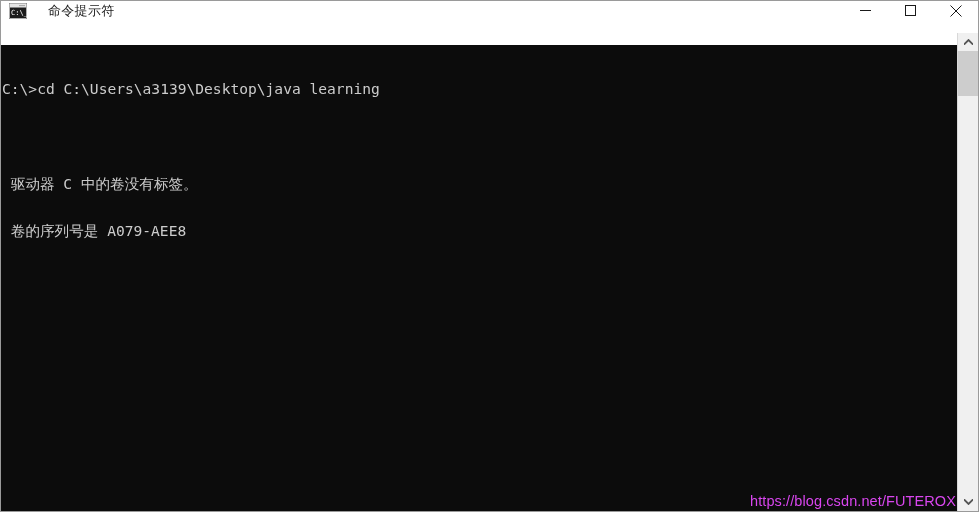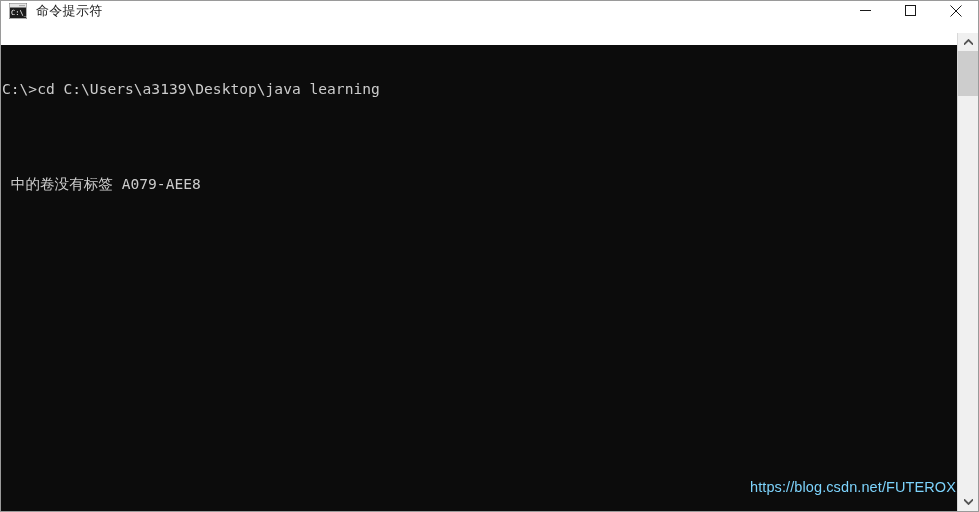--- a/index.html
+++ b/index.html
@@ -47,20 +47,21 @@
     height: 16px;
     flex: 0 0 auto;
     margin-right: 9px;
   }
   #title-text {
     font-family: "DejaVu Sans", "Liberation Sans", sans-serif;
     font-size: 13px;
     color: #1a1a1a;
     white-space: nowrap;
     letter-spacing: 0.3px;
+    margin-left: 12px;
   }
   .win-btn {
     width: 45px;
     height: 32px;
     display: flex;
     align-items: center;
     justify-content: center;
     flex: 0 0 auto;
     background: transparent;
     border: none;
@@ -129,24 +130,24 @@
     top: 18px;
     width: 20px;
     height: 45px;
     background: #cdcdcd;
   }
 
   
   #watermark {
     position: absolute;
     right: 22px;
-    bottom: 20px;
+    bottom: 6px;
     font-family: "Liberation Sans", sans-serif;
     font-size: 14.5px;
-    color: #7dd3fc;
+    color: #d946ef;
     white-space: nowrap;
     letter-spacing: 0.1px;
     text-align: right;
   }
 </style>
 </head>
 <body>
 
 <div id="window">
 
@@ -181,21 +182,22 @@
         <line x1="0.5" y1="0.5" x2="11.5" y2="11.5" stroke="#1a1a1a" stroke-width="1"></line>
         <line x1="11.5" y1="0.5" x2="0.5" y2="11.5" stroke="#1a1a1a" stroke-width="1"></line>
       </svg>
     </div>
   </div>
 
   <div id="console">
     <div id="console-text">
       <div class="line">C:\&gt;cd C:\Users\a3139\Desktop\java learning</div>
       <div class="line blank"></div>
-      <div class="line"> 中的卷没有标签 A079-AEE8</div>
+      <div class="line"> 驱动器 C 中的卷没有标签。</div>
+      <div class="line"> 卷的序列号是 A079-AEE8</div>
       <div class="line blank"></div>
       <div class="line blank"></div>
 
       
 
       
 
       
 
       

